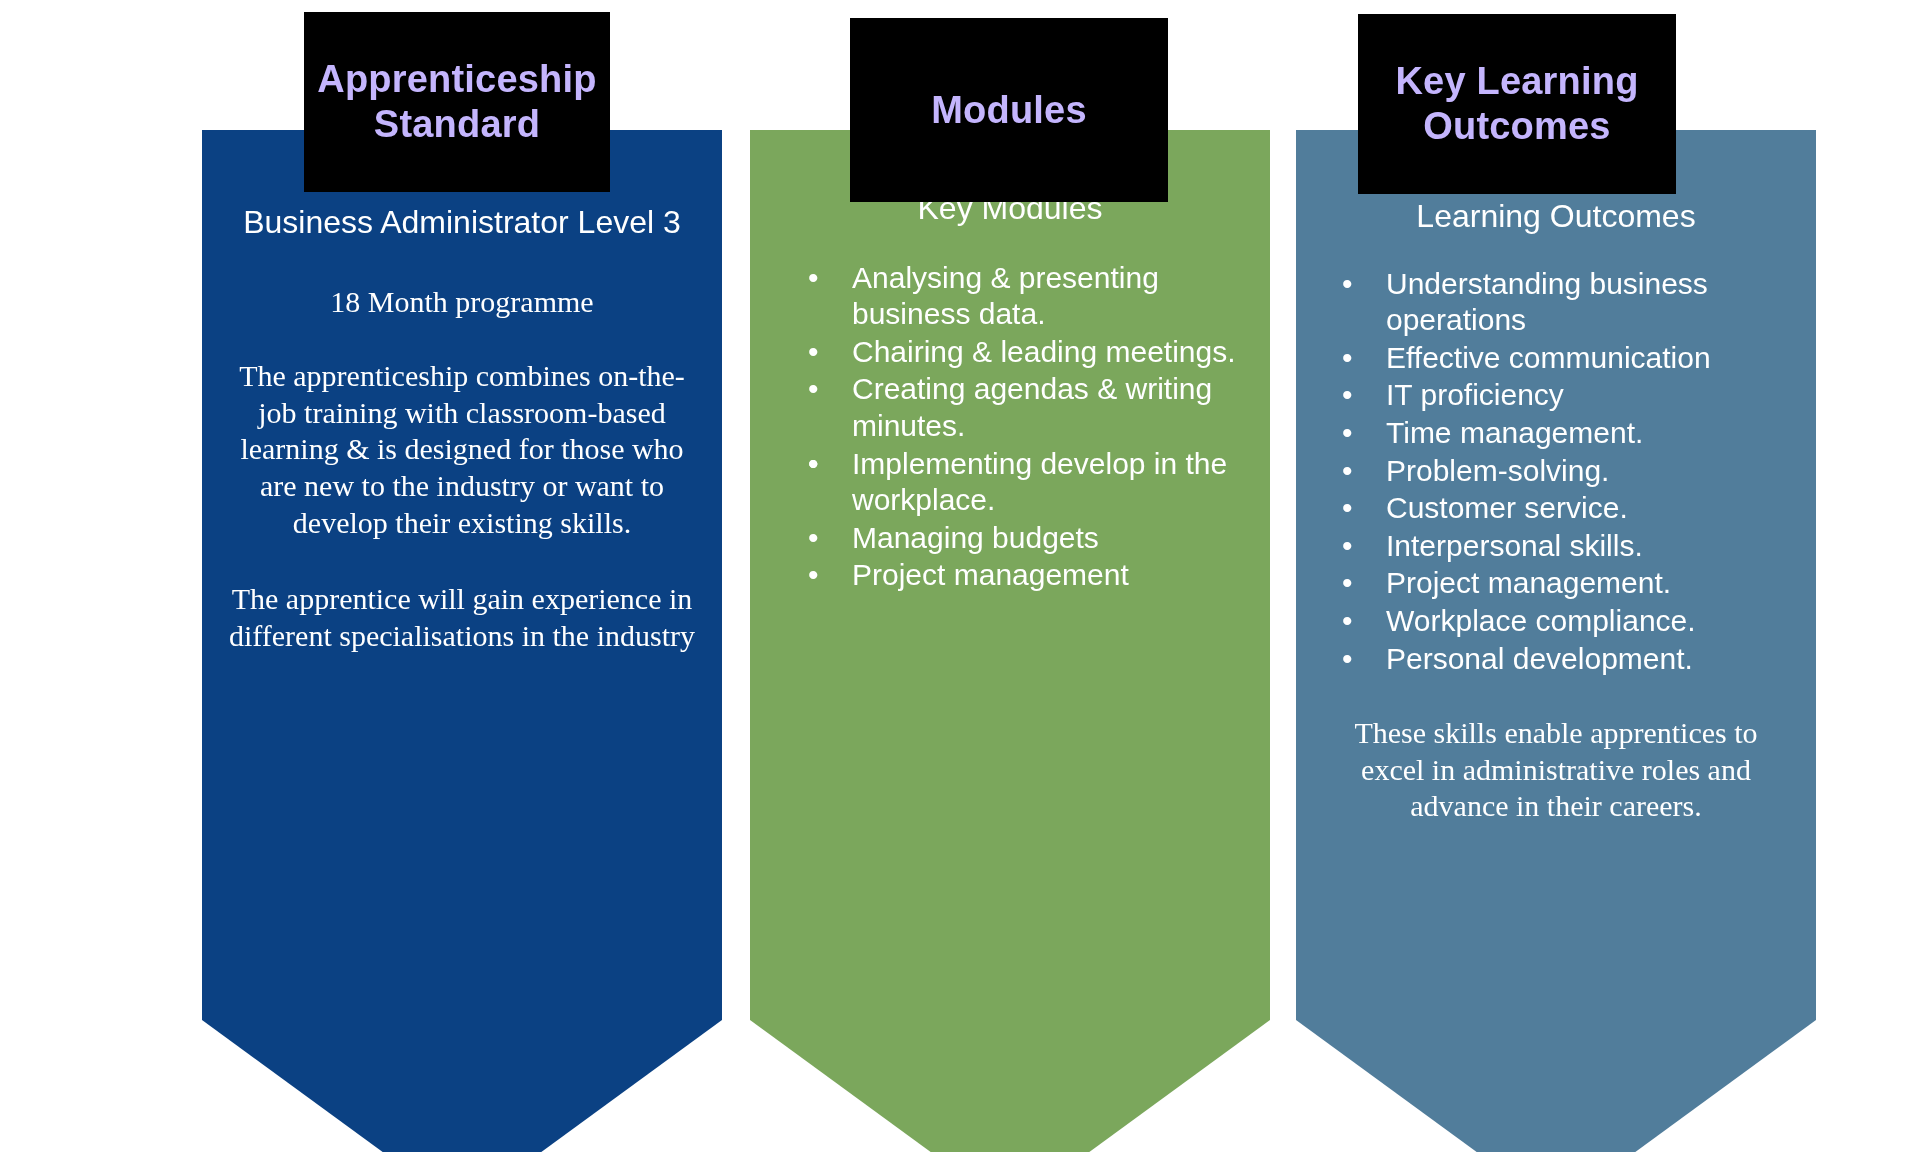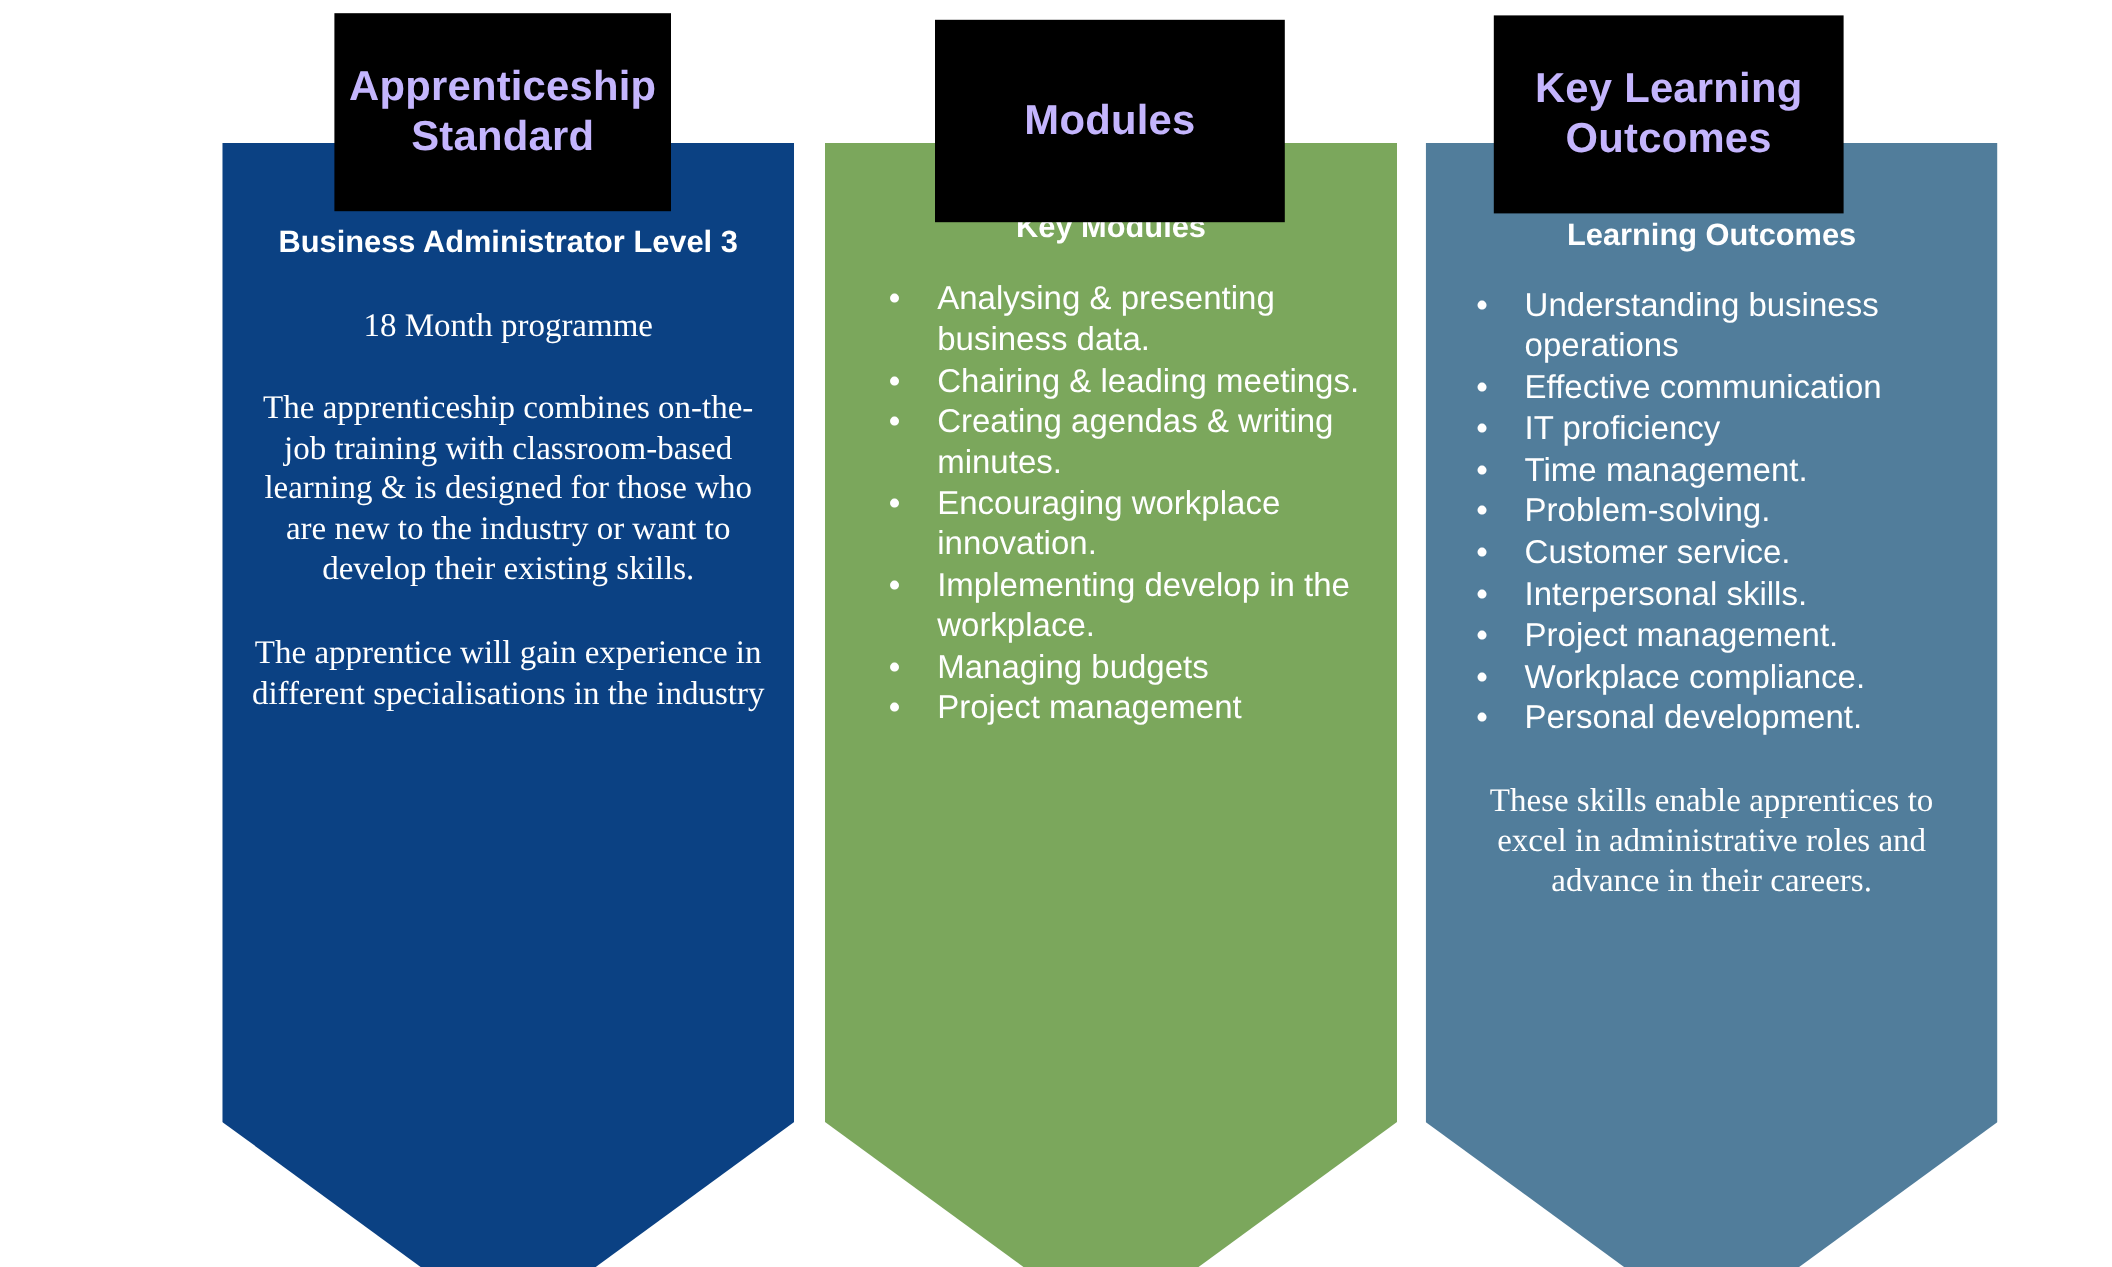--- a/index.html
+++ b/index.html
@@ -78,22 +78,22 @@
   }
   #plate-outcomes {
     left: 1358px;
     top: 14px;
     width: 318px;
     height: 180px;
   }
 
   
   .col-heading {
-    font-weight: bold;
-    font-size: 28px;
+    font-weight: normal;
+    font-size: 32px;
     line-height: 1.3;
     margin: 4px;
     padding: 0;
   }
   #col-standard .col-heading {
     margin-top: 72px;
   }
   #col-modules .col-heading {
     margin-top: 58px;
   }
@@ -166,21 +166,21 @@
     <div class="para para-body">The apprenticeship combines on-the-job training with classroom-based learning &amp; is designed for those who are new to the industry or want to develop their existing skills.</div>
     <div class="para para-gain">The apprentice will gain experience in different specialisations in the industry</div>
   </div>
 
   <div class="column" id="col-modules">
     <div class="col-heading">Key Modules</div>
     <ul class="bullets" id="modules-bullets">
         <li><span class="bullet-dot">•</span><span>Analysing &amp; presenting business data.</span></li>
         <li><span class="bullet-dot">•</span><span>Chairing &amp; leading meetings.</span></li>
         <li><span class="bullet-dot">•</span><span>Creating agendas &amp; writing minutes.</span></li>
-        <li><span class="bullet-dot">•</span><span>Encouraging workplace innovation.</span></li>
+        <li><span class="bullet-dot">•</span></li>
         <li><span class="bullet-dot">•</span><span>Implementing develop in the workplace.</span></li>
         <li><span class="bullet-dot">•</span><span>Managing budgets</span></li>
         <li><span class="bullet-dot">•</span><span>Project management</span></li>
       </ul>
   </div>
 
   <div class="column" id="col-outcomes">
     <div class="col-heading">Learning Outcomes</div>
     <ul class="bullets" id="outcomes-bullets">
         <li><span class="bullet-dot">•</span><span>Understanding business operations</span></li>

